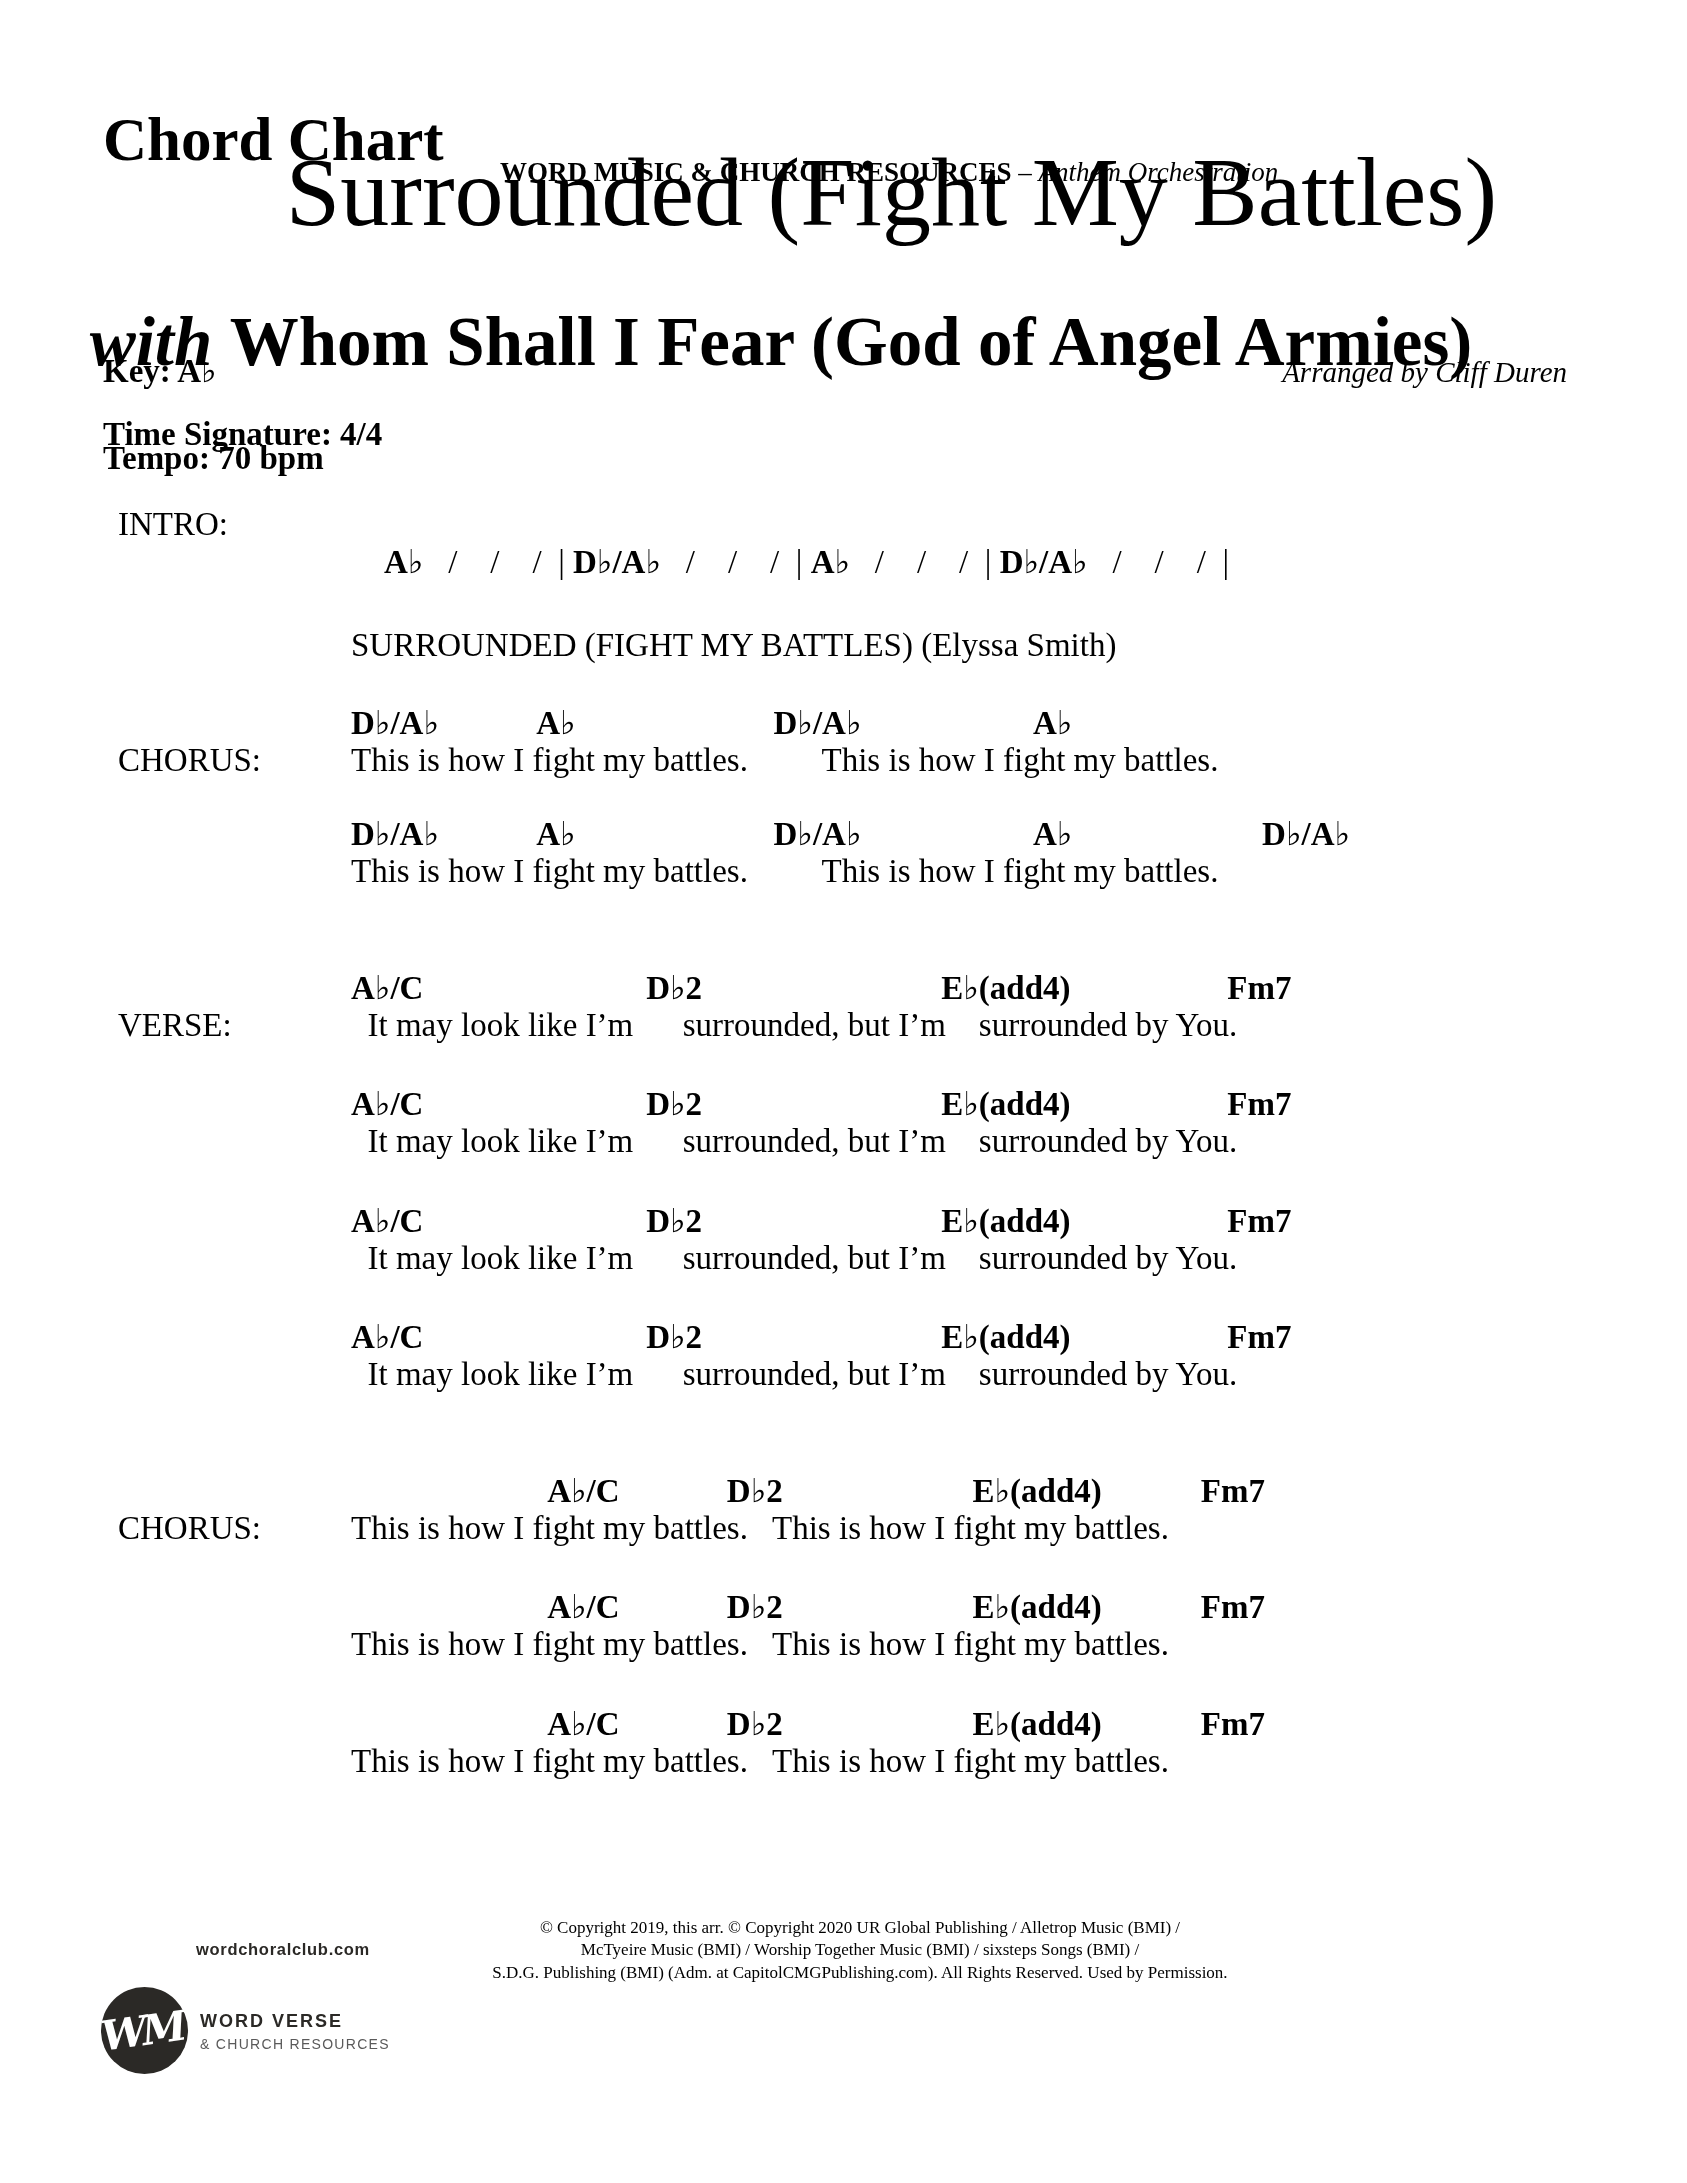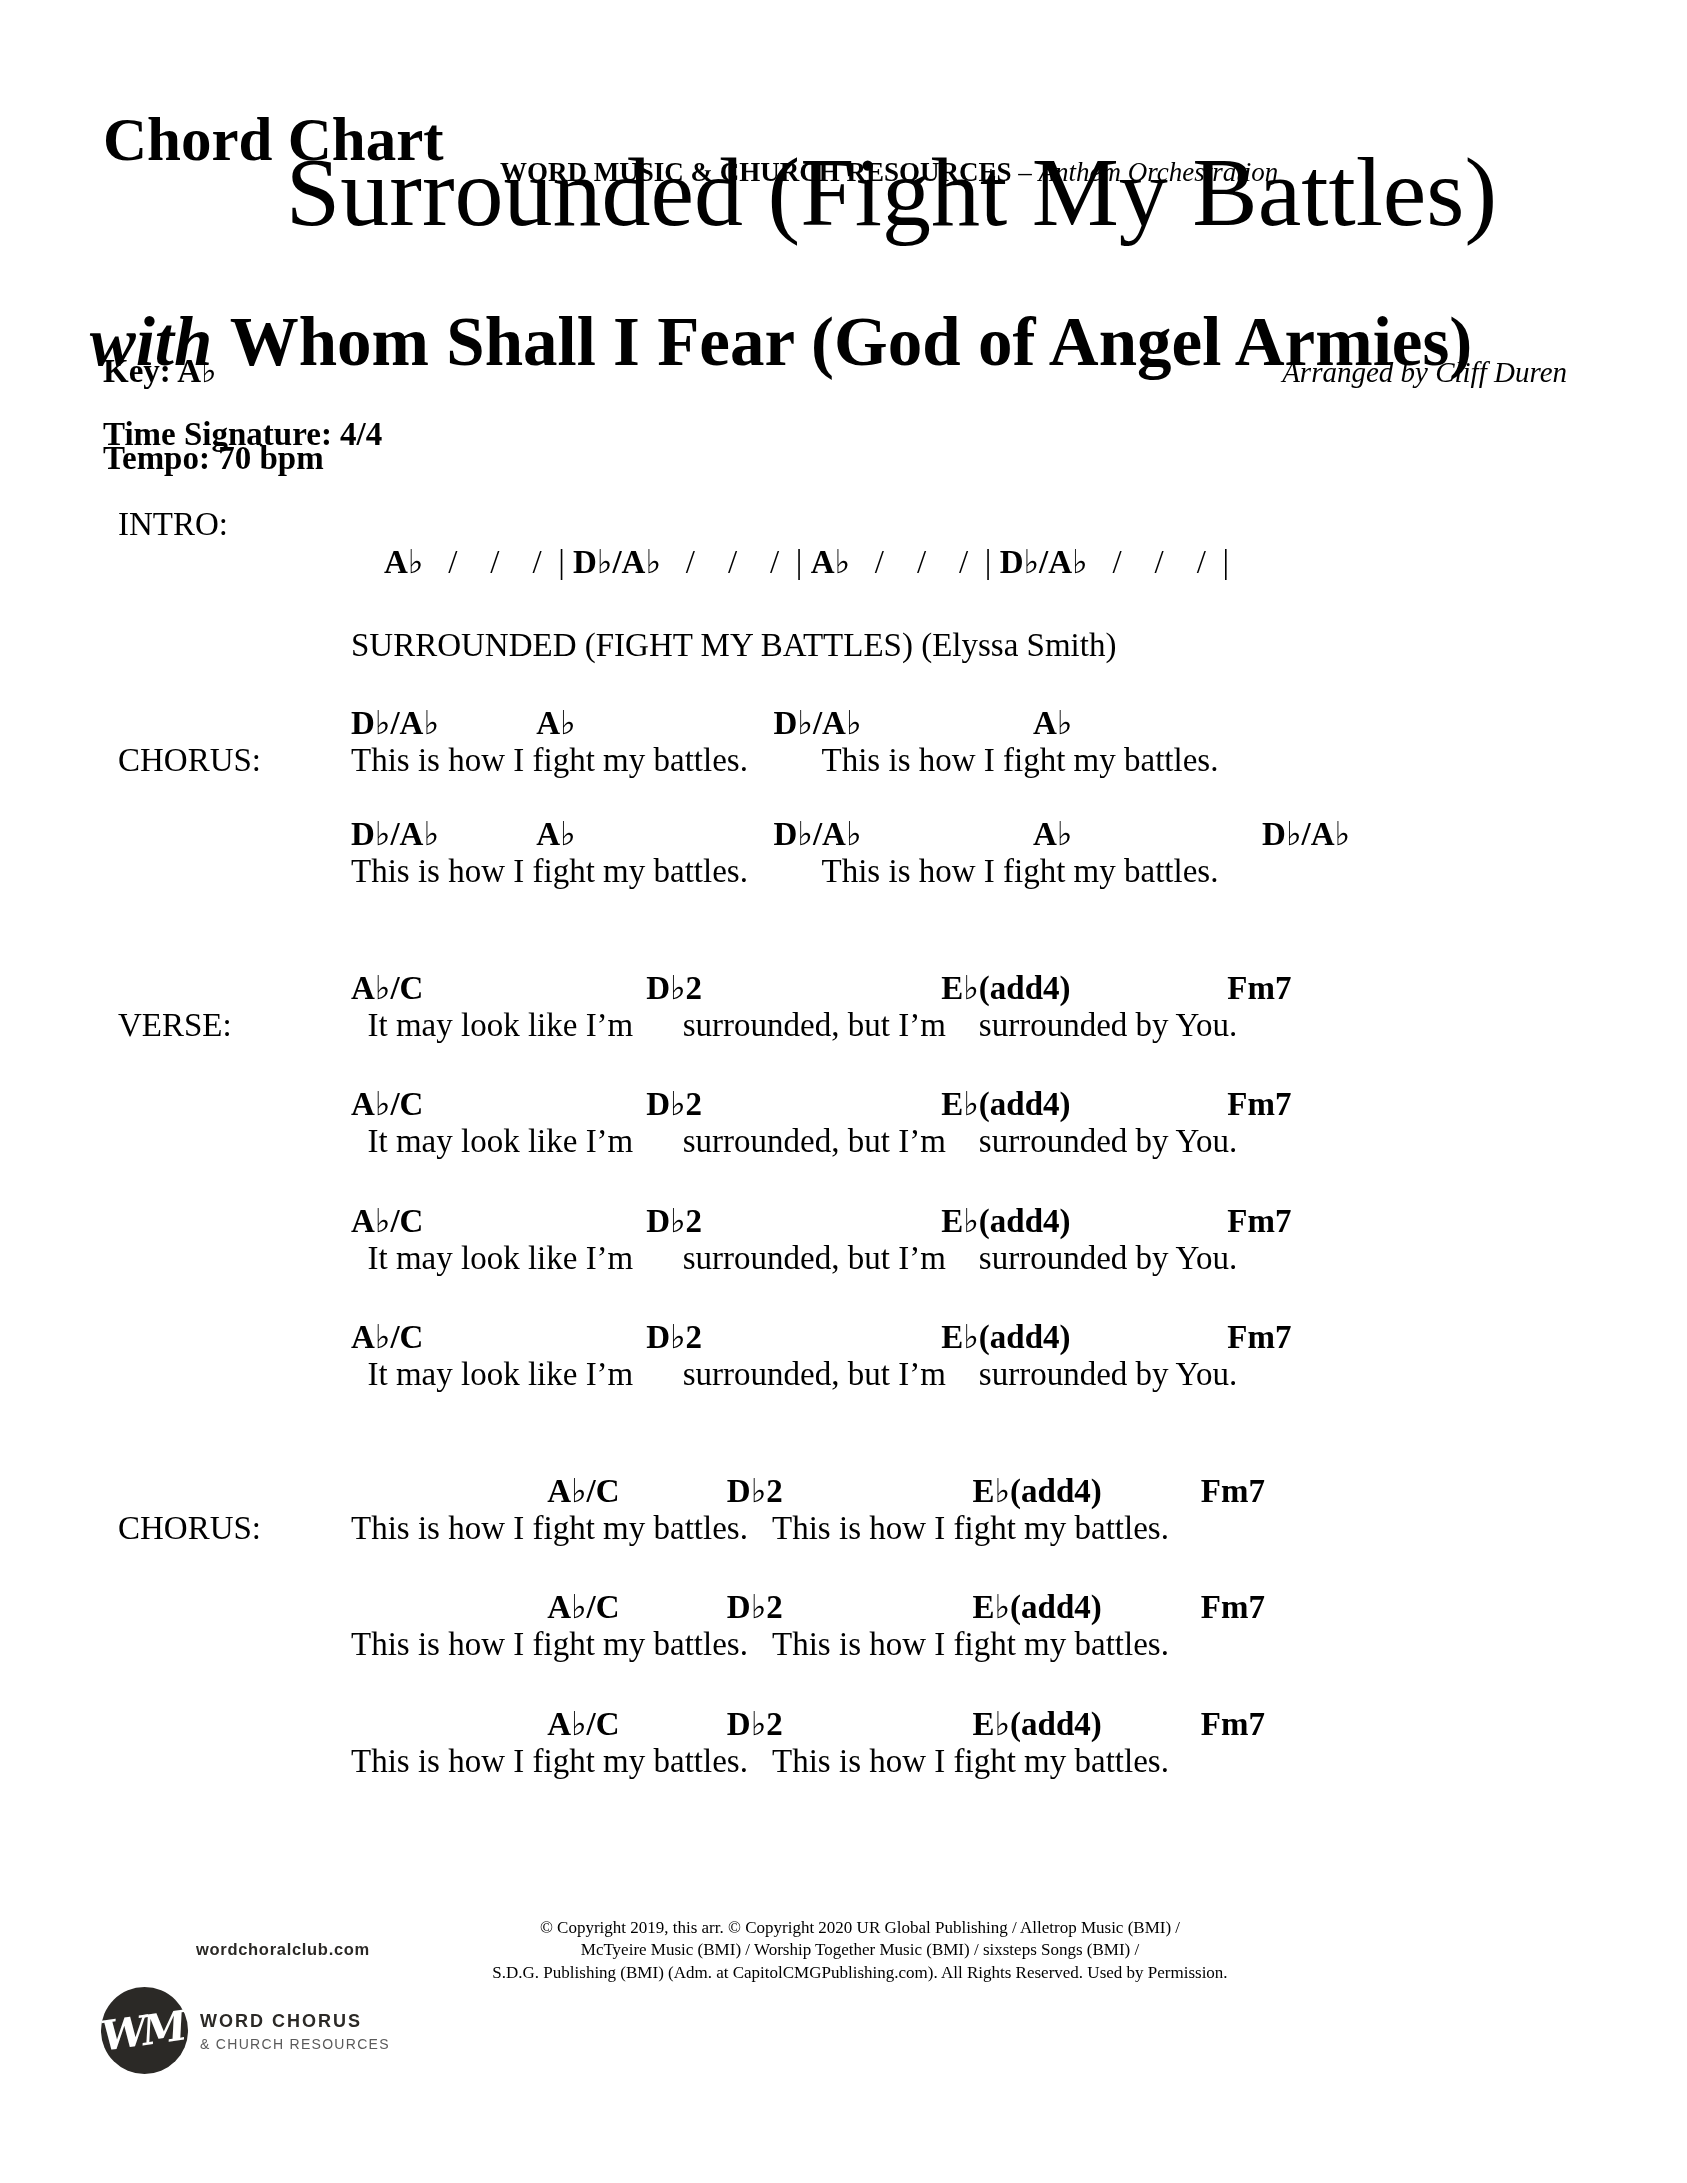--- a/index.html
+++ b/index.html
@@ -94,18 +94,18 @@
   <div class="t cnt chords" style="top:1706px">                        A♭/C             D♭2                       E♭(add4)            Fm7</div>
   <div class="t cnt" style="top:1743px">This is how I fight my battles.   This is how I fight my battles.</div>
 
   <div class="t copyright" style="top:1917px">© Copyright 2019, this arr. © Copyright 2020 UR Global Publishing / Alletrop Music (BMI) /</div>
   <div class="t copyright" style="top:1939px">McTyeire Music (BMI) / Worship Together Music (BMI) / sixsteps Songs (BMI) /</div>
   <div class="t copyright" style="top:1962px">S.D.G. Publishing (BMI) (Adm. at CapitolCMGPublishing.com). All Rights Reserved. Used by Permission.</div>
 
   <div class="logo-circle">
     <span class="logo-mono">WM</span>
   </div>
-  <div class="t logo-name">WORD CHORUS</div>
+  <div class="t logo-name">WORD VERSE</div>
   <div class="t logo-sub">&amp; CHURCH RESOURCES</div>
   <div class="t logo-site">wordchoralclub.com</div>
 
 </div>
 
 
 </body></html>

